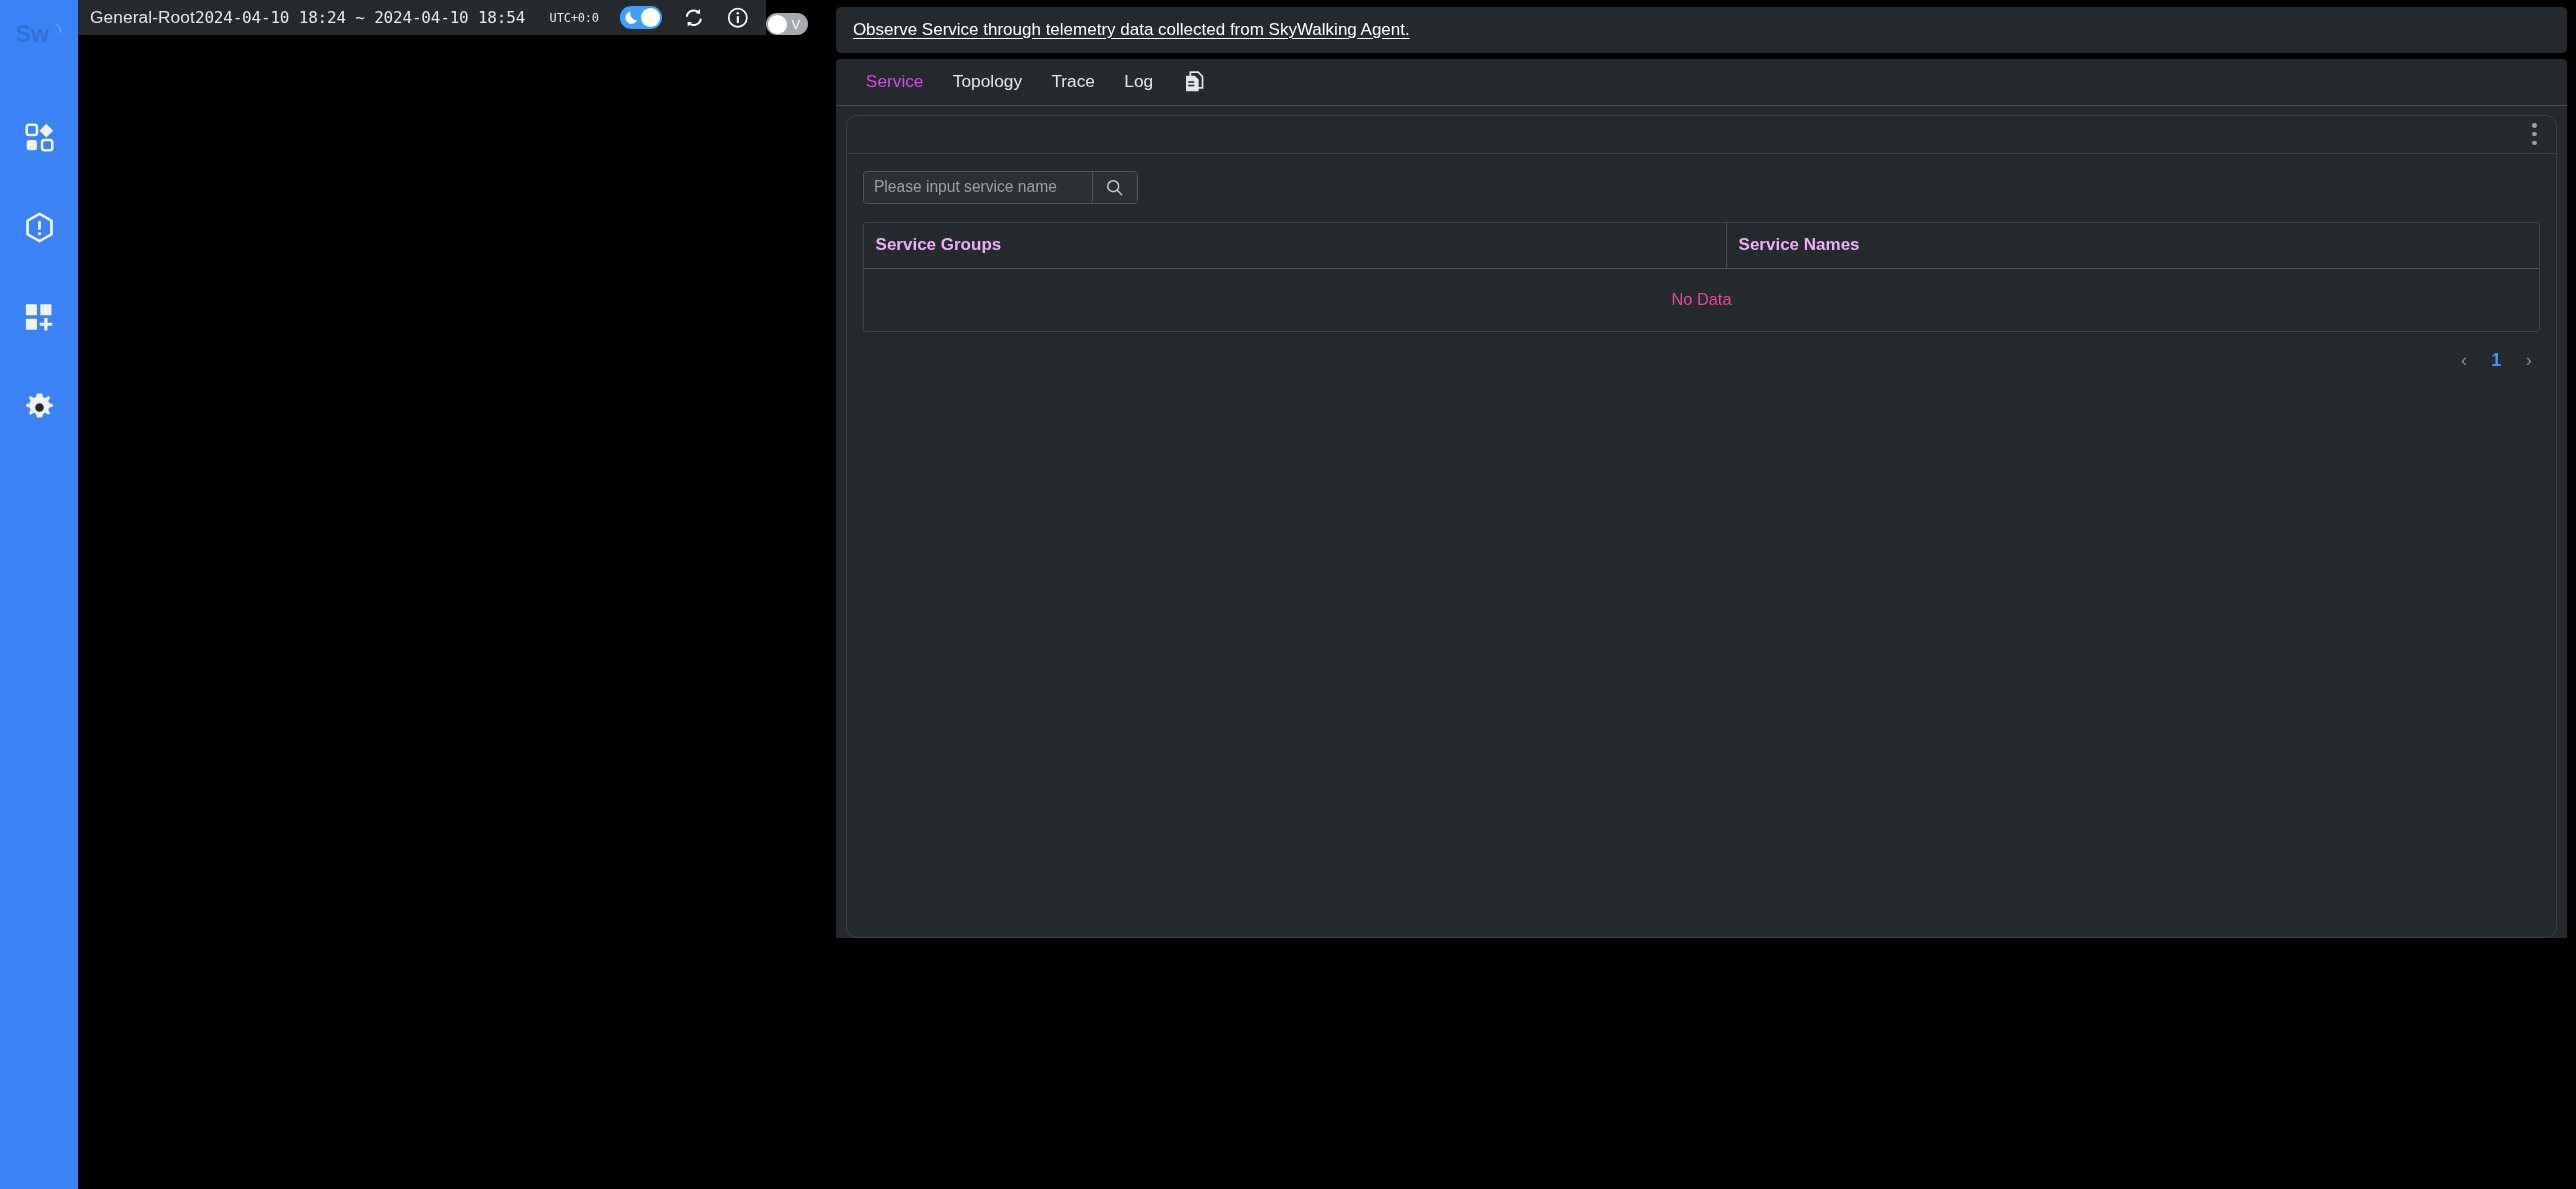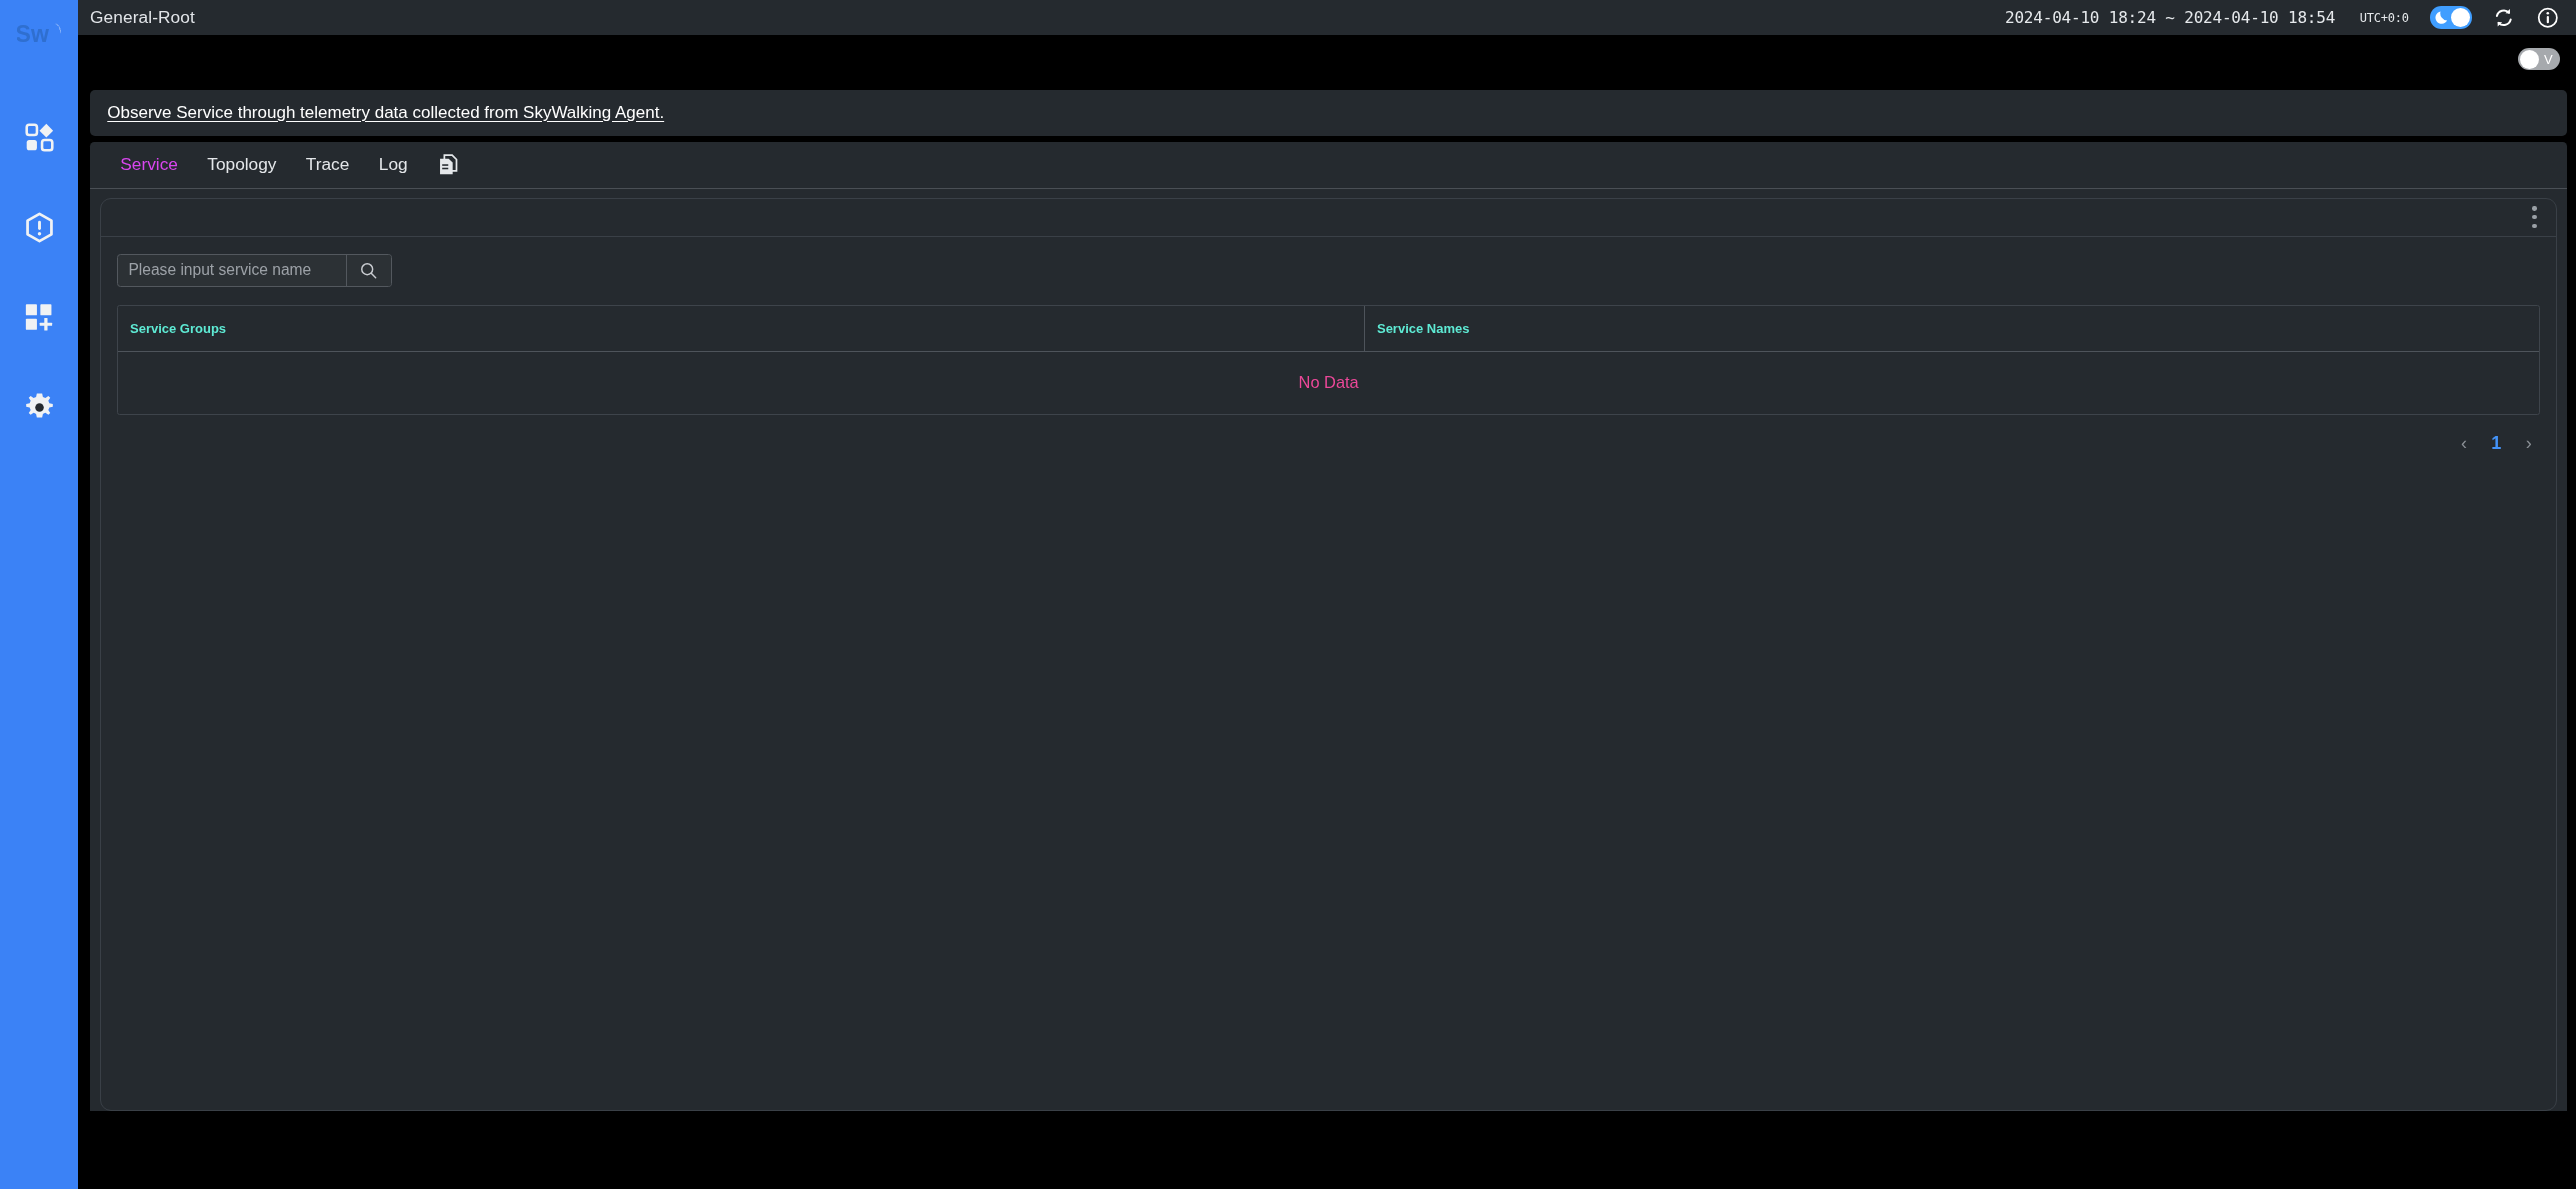--- a/index.html
+++ b/index.html
@@ -53,23 +53,23 @@
     display: flex;
     align-items: center;
     justify-content: center;
     cursor: pointer;
   }
   .nav-item svg { display: block; }
 
   
   .main-col {
     flex: 1;
-    height: 1111px;
-    display: flex;
-    flex-direction: column;
+    height: 938px;
+    display: flex;
+    flex-direction: row;
     background: #000000;
     min-width: 0;
   }
 
   
   .topbar {
     height: 35px;
     min-height: 35px;
     background: #252a2f;
     display: flex;
@@ -338,22 +338,22 @@
   }
   .table-head {
     display: flex;
     height: 46px;
     border-bottom: 0.9px solid #4e545b;
   }
   .th {
     display: flex;
     align-items: center;
     padding-left: 12px;
-    color: #5eead4;
-    font-size: 13px;
+    color: #f0abfc;
+    font-size: 17px;
     font-weight: bold;
   }
   .th.col-groups { width: 51.5%; border-right: 0.9px solid #4e545b; }
   .th.col-names  { flex: 1; }
   .table-empty {
     height: 62px;
     display: flex;
     align-items: center;
     justify-content: center;
     color: #ec4899;

